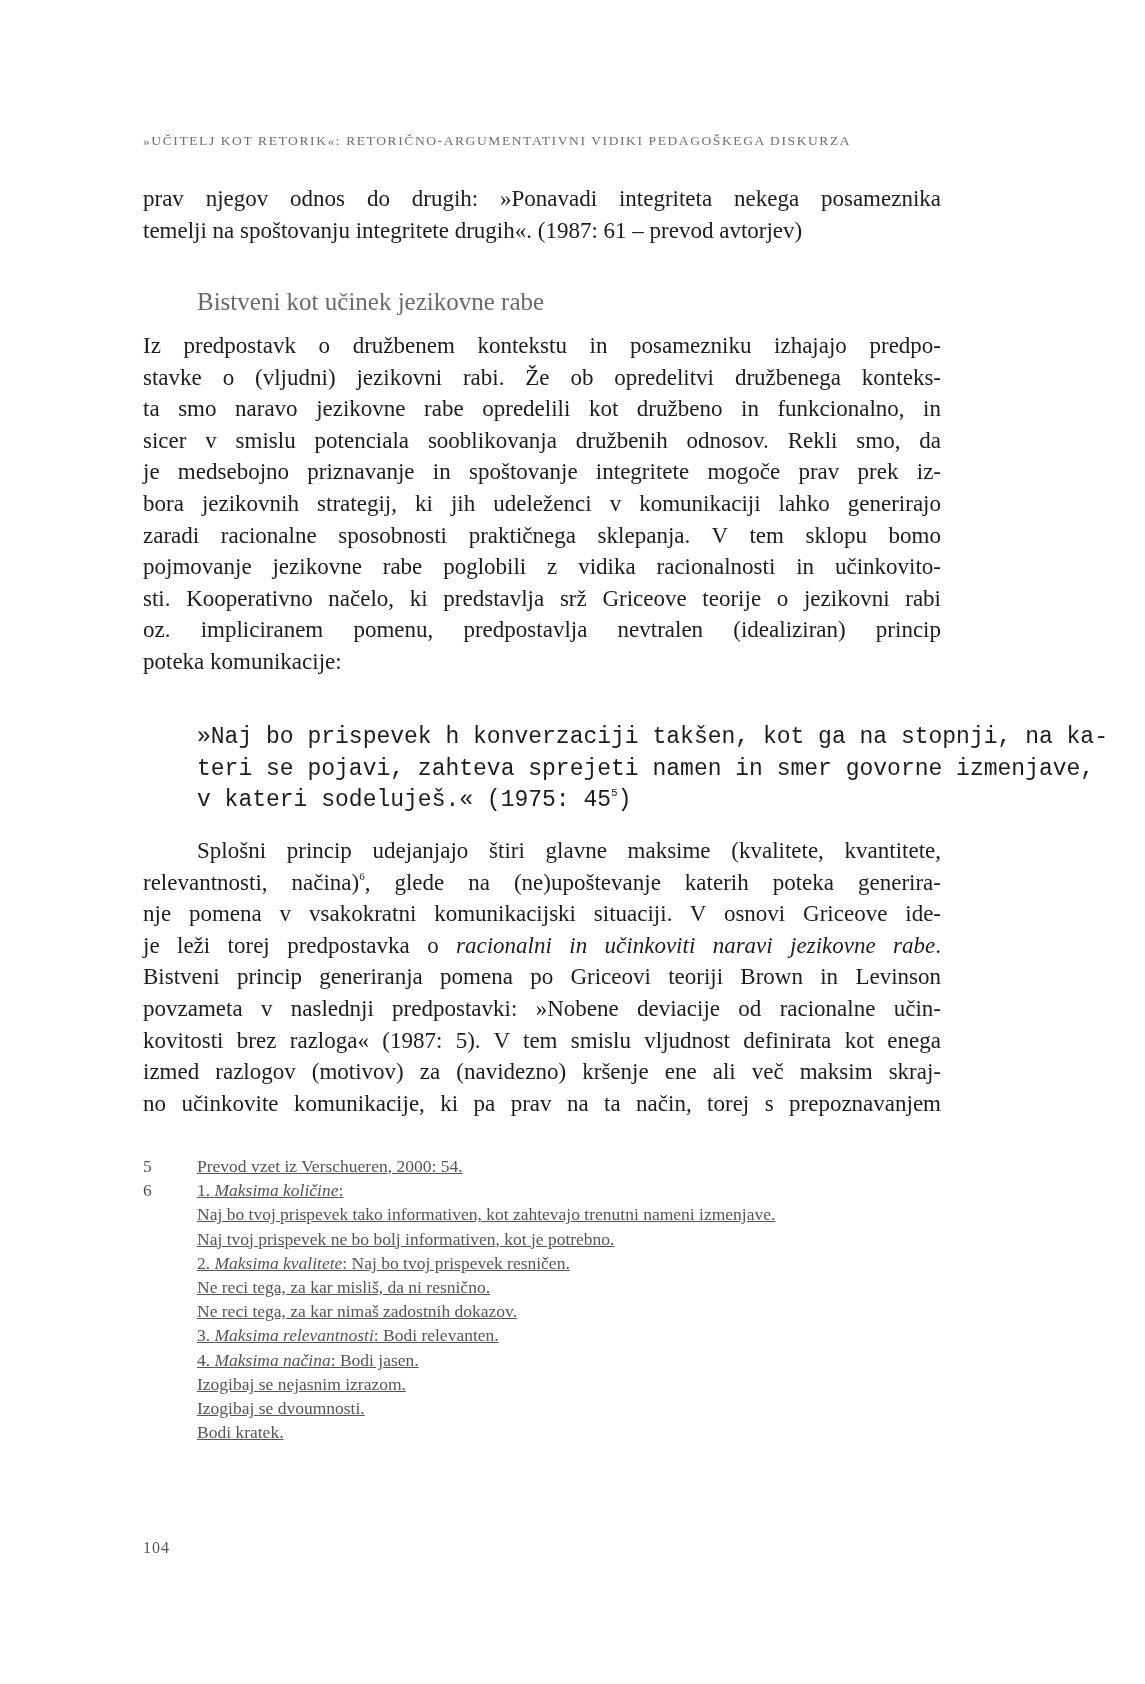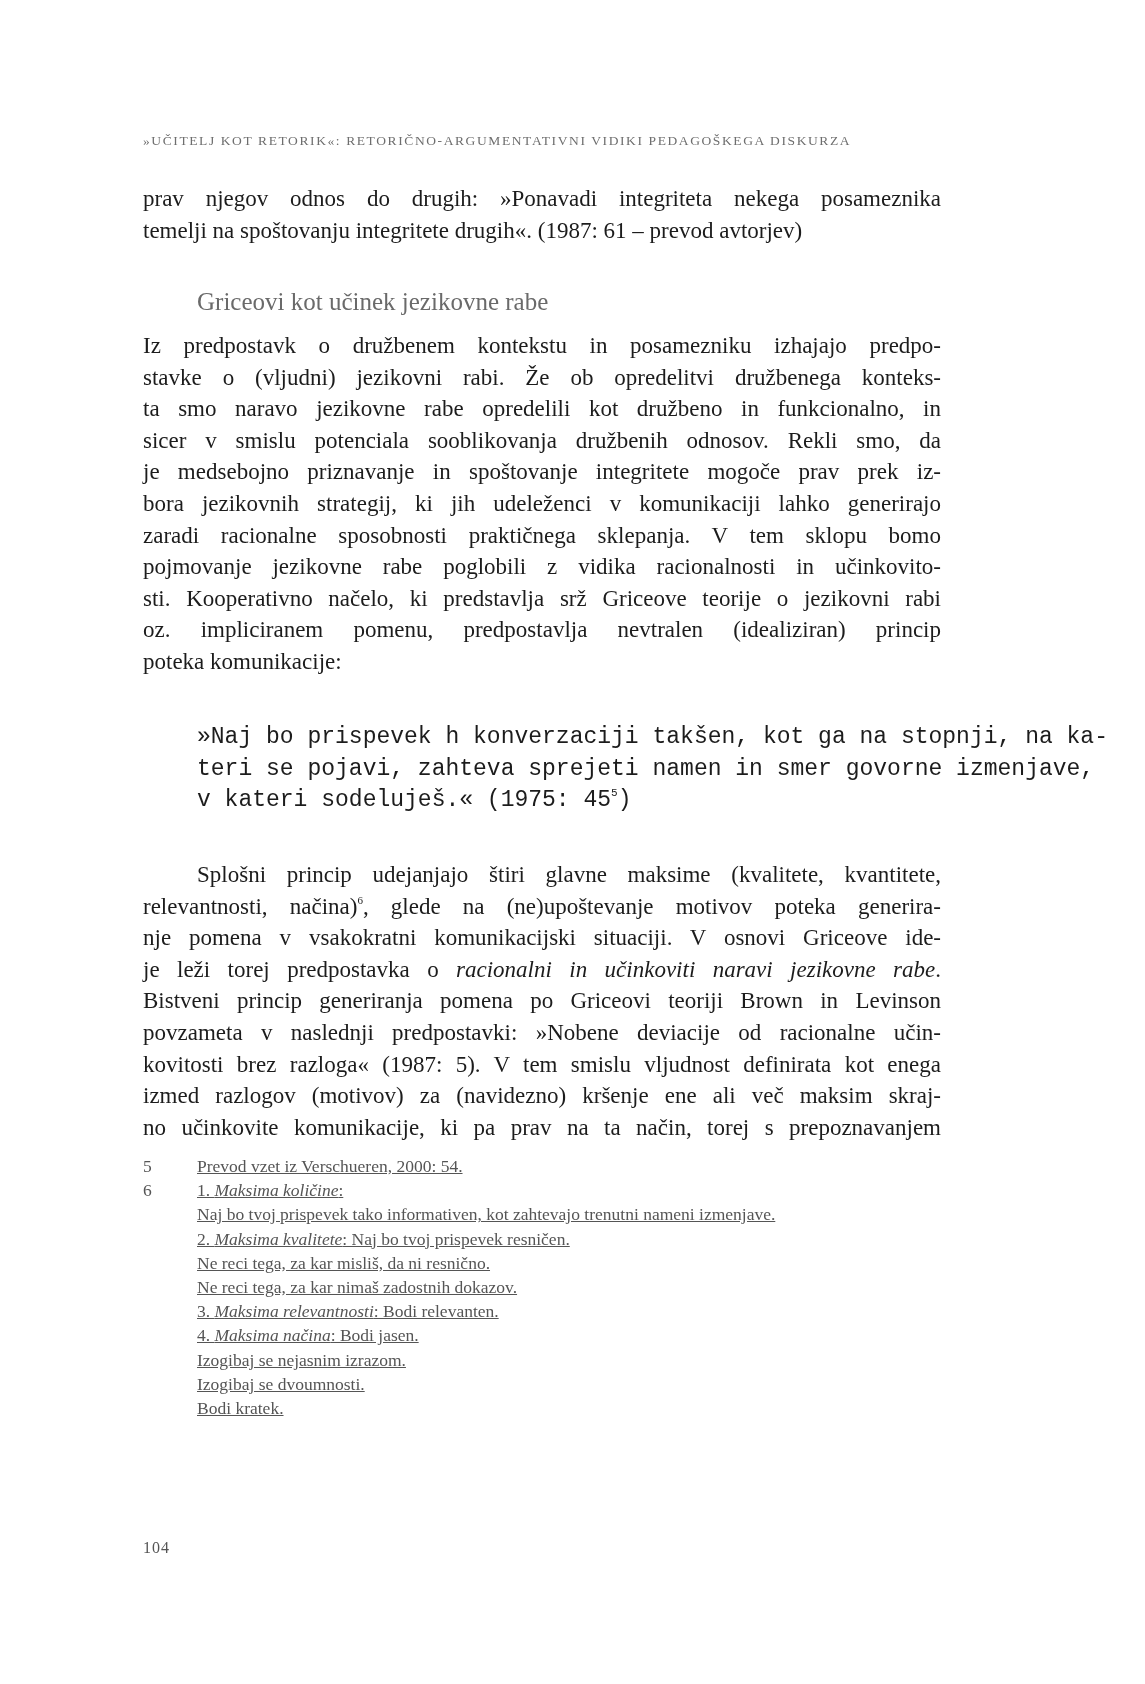--- a/index.html
+++ b/index.html
@@ -9,41 +9,41 @@
          font-size: 13.5px; letter-spacing: 1.6px; color: #6e6e6e; white-space: nowrap; }
   .body-text { position: absolute; left: 143px; width: 798px; font-size: 23px;
          line-height: 31.6px; text-align: justify; }
   .line { display: block; text-align: justify; text-align-last: justify; white-space: nowrap; height: 31.6px; }
   .line.last { text-align-last: left; }
   .p1 { top: 183px; }
   .heading { position: absolute; top: 288px; left: 197px; font-size: 25px; color: #6a6a6a; }
   .p2 { top: 330px; }
   .quote { position: absolute; top: 722px; left: 197px; width: 725px; font-size: 23px; line-height: 31.6px; font-family: Liberation Mono, monospace; }
   .p3 { top: 835px; }
-  .indent { padding-left: 54px; margin-top: 24px; }
+  .indent { padding-left: 54px; }
   sup { font-size: 11px; vertical-align: 10px; line-height: 0; }
   .footnotes { position: absolute; top: 1154px; left: 143px; width: 820px; font-size: 17.5px;
          line-height: 24.2px; color: #555555; }
   .fn { display: flex; }
   .fn-num { width: 54px; flex: none; }
   .fn-body { flex: 1; text-decoration: underline; }
   .fn-line { display: block; white-space: nowrap; }
   .page-number { position: absolute; top: 1539px; left: 143px; font-size: 16px; color: #555555; letter-spacing: 1px; }
 </style>
 </head>
 <body>
 
 <div class="running-head">»UČITELJ KOT RETORIK«: RETORIČNO-ARGUMENTATIVNI VIDIKI PEDAGOŠKEGA DISKURZA</div>
 
 <div class="body-text p1">
   <span class="line">prav njegov odnos do drugih: »Ponavadi integriteta nekega posameznika</span>
   <span class="line last">temelji na spoštovanju integritete drugih«. (1987: 61 – prevod avtorjev)</span>
 </div>
 
-<div class="heading">Griceovi kot učinek jezikovne rabe</div>
+<div class="heading">Bistveni kot učinek jezikovne rabe</div>
 
 <div class="body-text p2">
   <span class="line">Iz predpostavk o družbenem kontekstu in posamezniku izhajajo predpo-</span>
   <span class="line">stavke o (vljudni) jezikovni rabi. Že ob opredelitvi družbenega konteks-</span>
   <span class="line">ta smo naravo jezikovne rabe opredelili kot družbeno in funkcionalno, in</span>
   <span class="line">sicer v smislu potenciala sooblikovanja družbenih odnosov. Rekli smo, da</span>
   <span class="line">je medsebojno priznavanje in spoštovanje integritete mogoče prav prek iz-</span>
   <span class="line">bora jezikovnih strategij, ki jih udeleženci v komunikaciji lahko generirajo</span>
   <span class="line">zaradi racionalne sposobnosti praktičnega sklepanja. V tem sklopu bomo</span>
   <span class="line">pojmovanje jezikovne rabe poglobili z vidika racionalnosti in učinkovito-</span>
@@ -53,40 +53,41 @@
 </div>
 
 <div class="quote">
   <span class="line last" style="display:block">»Naj bo prispevek h konverzaciji takšen, kot ga na stopnji, na ka-</span>
   <span class="line last" style="display:block">teri se pojavi, zahteva sprejeti namen in smer govorne izmenjave,</span>
   <span class="line last" style="display:block"><span>v kateri sodeluješ.« (1975: 45</span><sup>5</sup><span>)</span></span>
 </div>
 
 <div class="body-text p3">
   <span class="line indent">Splošni princip udejanjajo štiri glavne maksime (kvalitete, kvantitete,</span>
-  <span class="line"><span>relevantnosti, načina)</span><sup>6</sup><span>, glede na (ne)upoštevanje motivov poteka generira-</span></span>
+  <span class="line"><span>relevantnosti, načina)</span><sup>6</sup><span>, glede na (ne)upoštevanje katerih poteka generira-</span></span>
   <span class="line">nje pomena v vsakokratni komunikacijski situaciji. V osnovi Griceove ide-</span>
   <span class="line"><span>je leži torej predpostavka o </span><i>racionalni in učinkoviti naravi jezikovne rabe</i><span>.</span></span>
   <span class="line">Bistveni princip generiranja pomena po Griceovi teoriji Brown in Levinson</span>
   <span class="line">povzameta v naslednji predpostavki: »Nobene deviacije od racionalne učin-</span>
   <span class="line">kovitosti brez razloga« (1987: 5). V tem smislu vljudnost definirata kot enega</span>
   <span class="line">izmed razlogov (motivov) za (navidezno) kršenje ene ali več maksim skraj-</span>
   <span class="line">no učinkovite komunikacije, ki pa prav na ta način, torej s prepoznavanjem</span>
 </div>
 
 <div class="footnotes">
   <div class="fn">
     <span class="fn-num">5</span>
     <span class="fn-body">Prevod vzet iz Verschueren, 2000: 54.</span>
   </div>
   <div class="fn">
     <span class="fn-num">6</span>
     <span class="fn-body" id="fn6-body">
         <span class="fn-line"><span>1. </span><i>Maksima količine</i><span>:</span></span>
         <span class="fn-line"><span>Naj bo tvoj prispevek tako informativen, kot zahtevajo trenutni nameni izmenjave.</span><i></i><span></span></span>
+        <span class="fn-line"><span>Naj tvoj prispevek ne bo bolj informativen, kot je potrebno.</span><i></i><span></span></span>
         <span class="fn-line"><span>2. </span><i>Maksima kvalitete</i><span>: Naj bo tvoj prispevek resničen.</span></span>
         <span class="fn-line"><span>Ne reci tega, za kar misliš, da ni resnično.</span><i></i><span></span></span>
         <span class="fn-line"><span>Ne reci tega, za kar nimaš zadostnih dokazov.</span><i></i><span></span></span>
         <span class="fn-line"><span>3. </span><i>Maksima relevantnosti</i><span>: Bodi relevanten.</span></span>
         <span class="fn-line"><span>4. </span><i>Maksima načina</i><span>: Bodi jasen.</span></span>
         <span class="fn-line"><span>Izogibaj se nejasnim izrazom.</span><i></i><span></span></span>
         <span class="fn-line"><span>Izogibaj se dvoumnosti.</span><i></i><span></span></span>
         <span class="fn-line"><span>Bodi kratek.</span><i></i><span></span></span>
       </span>
   </div>

